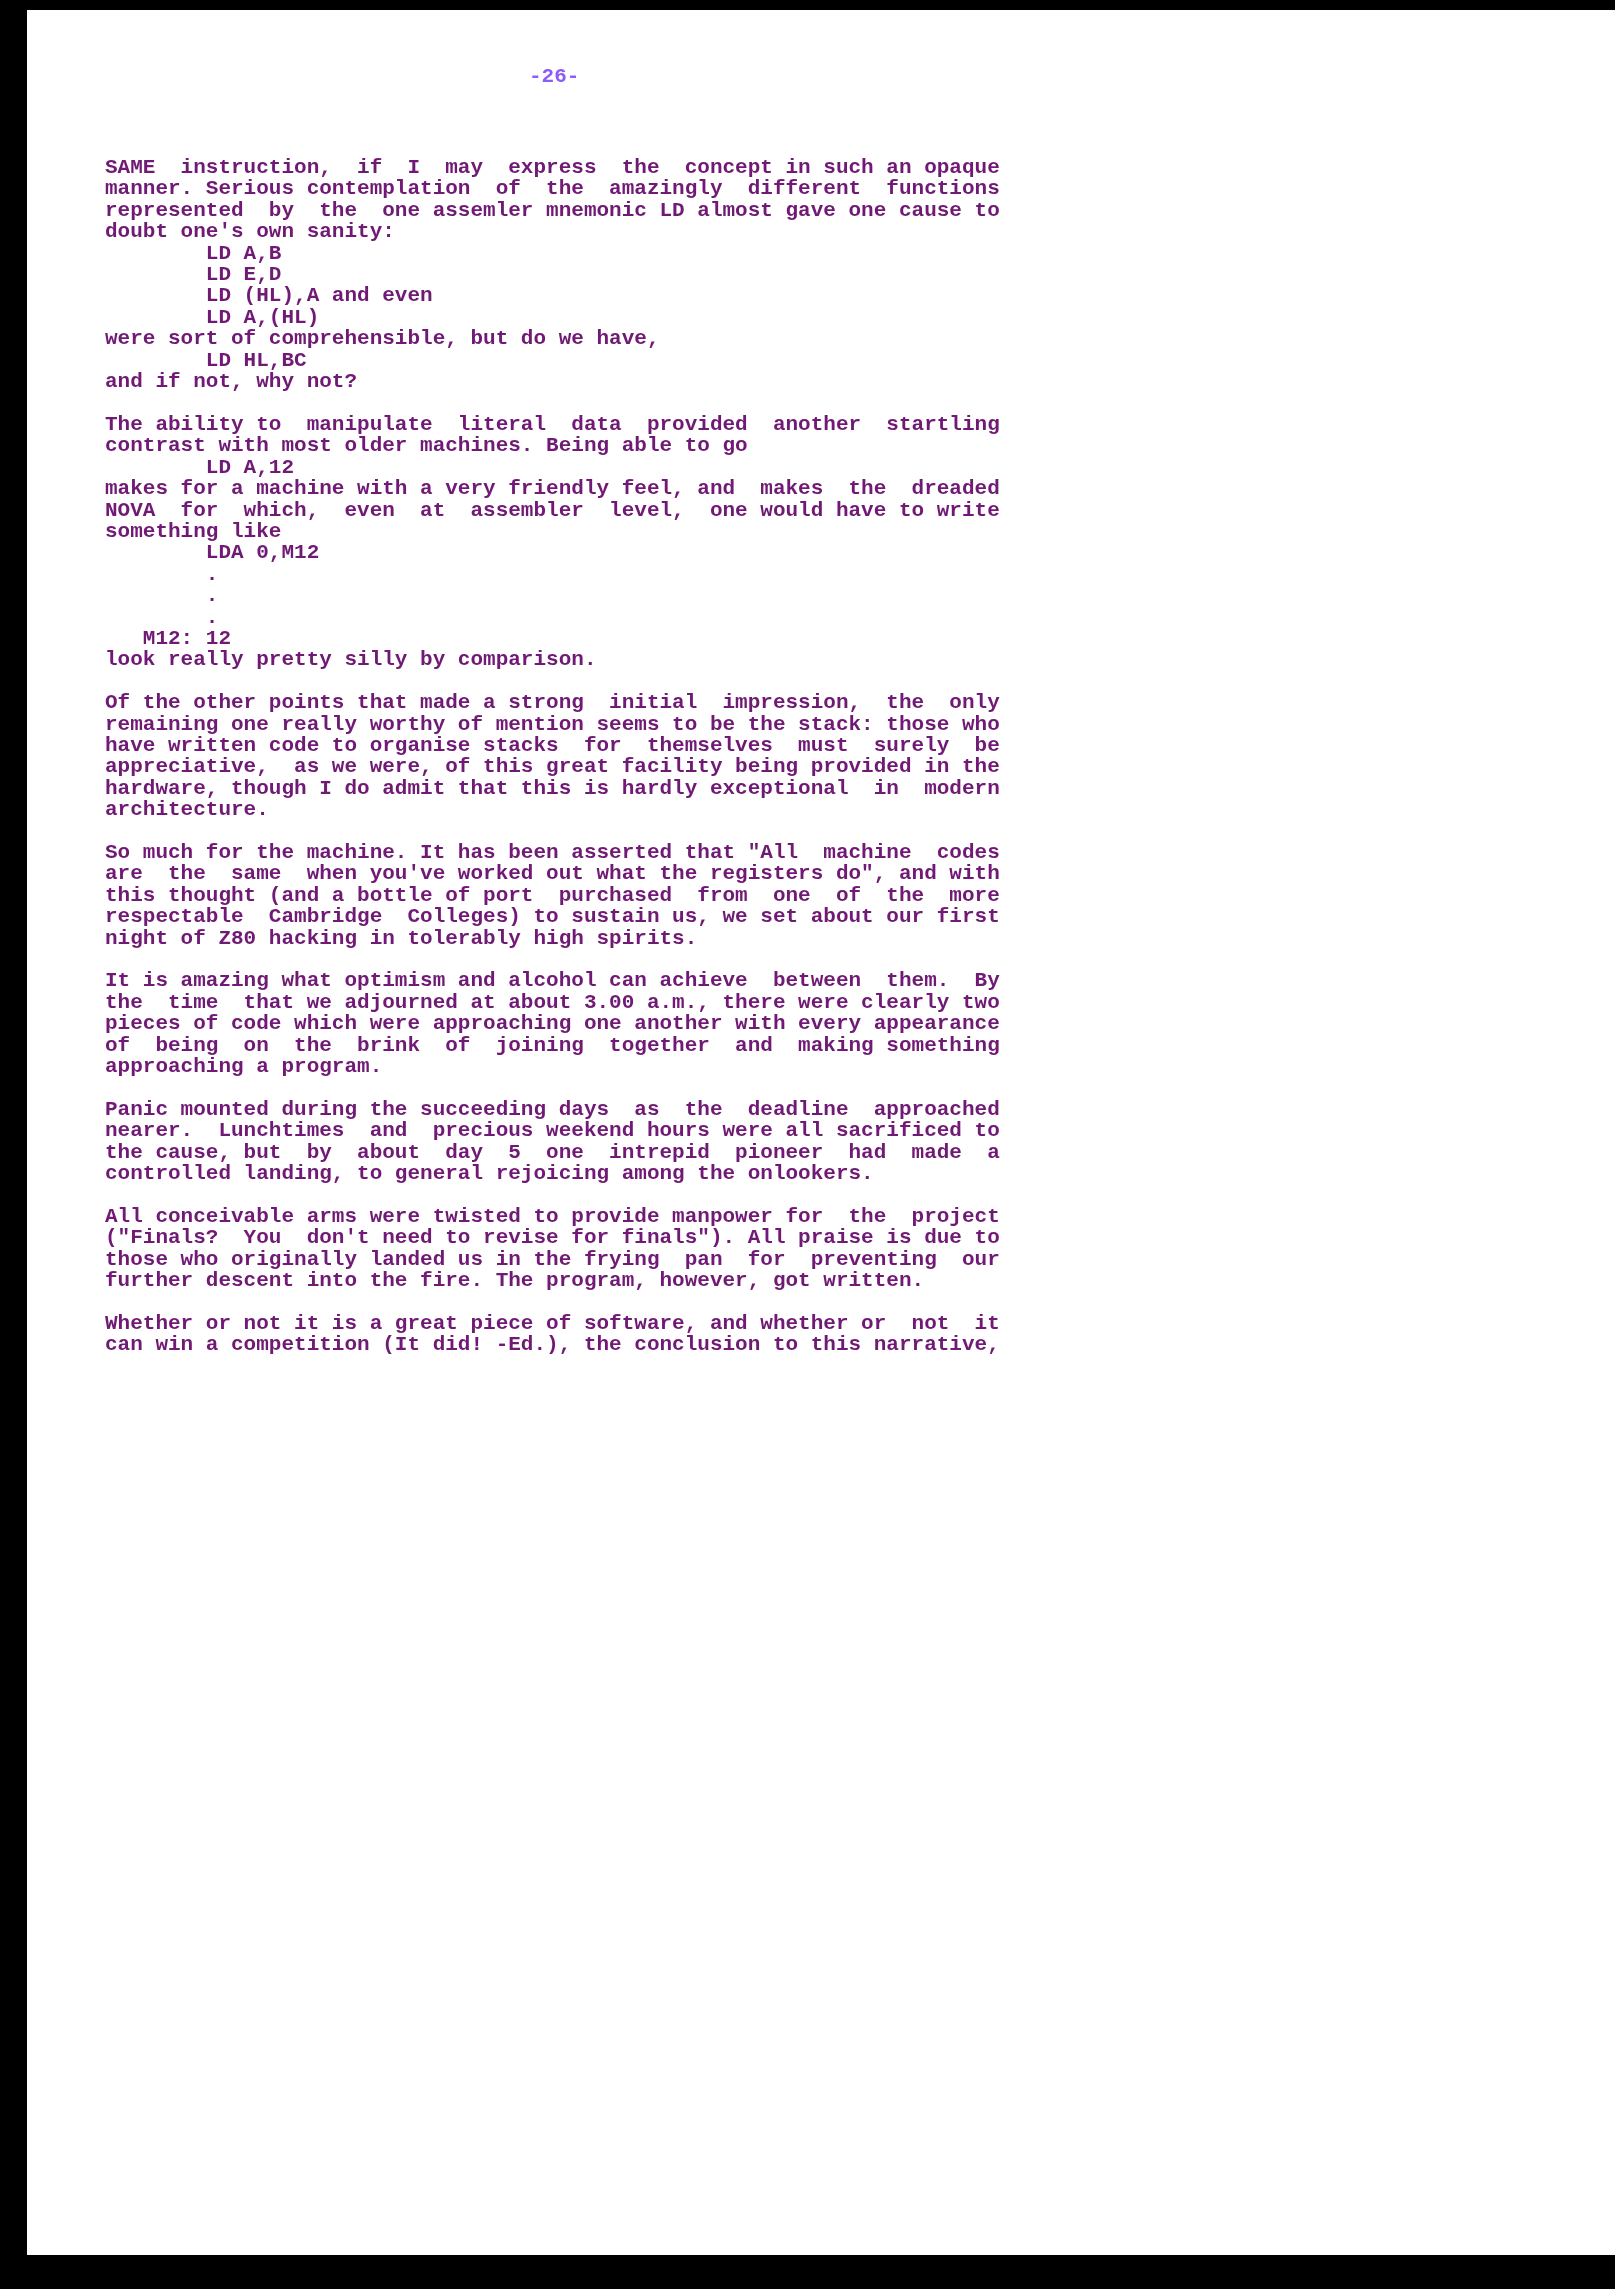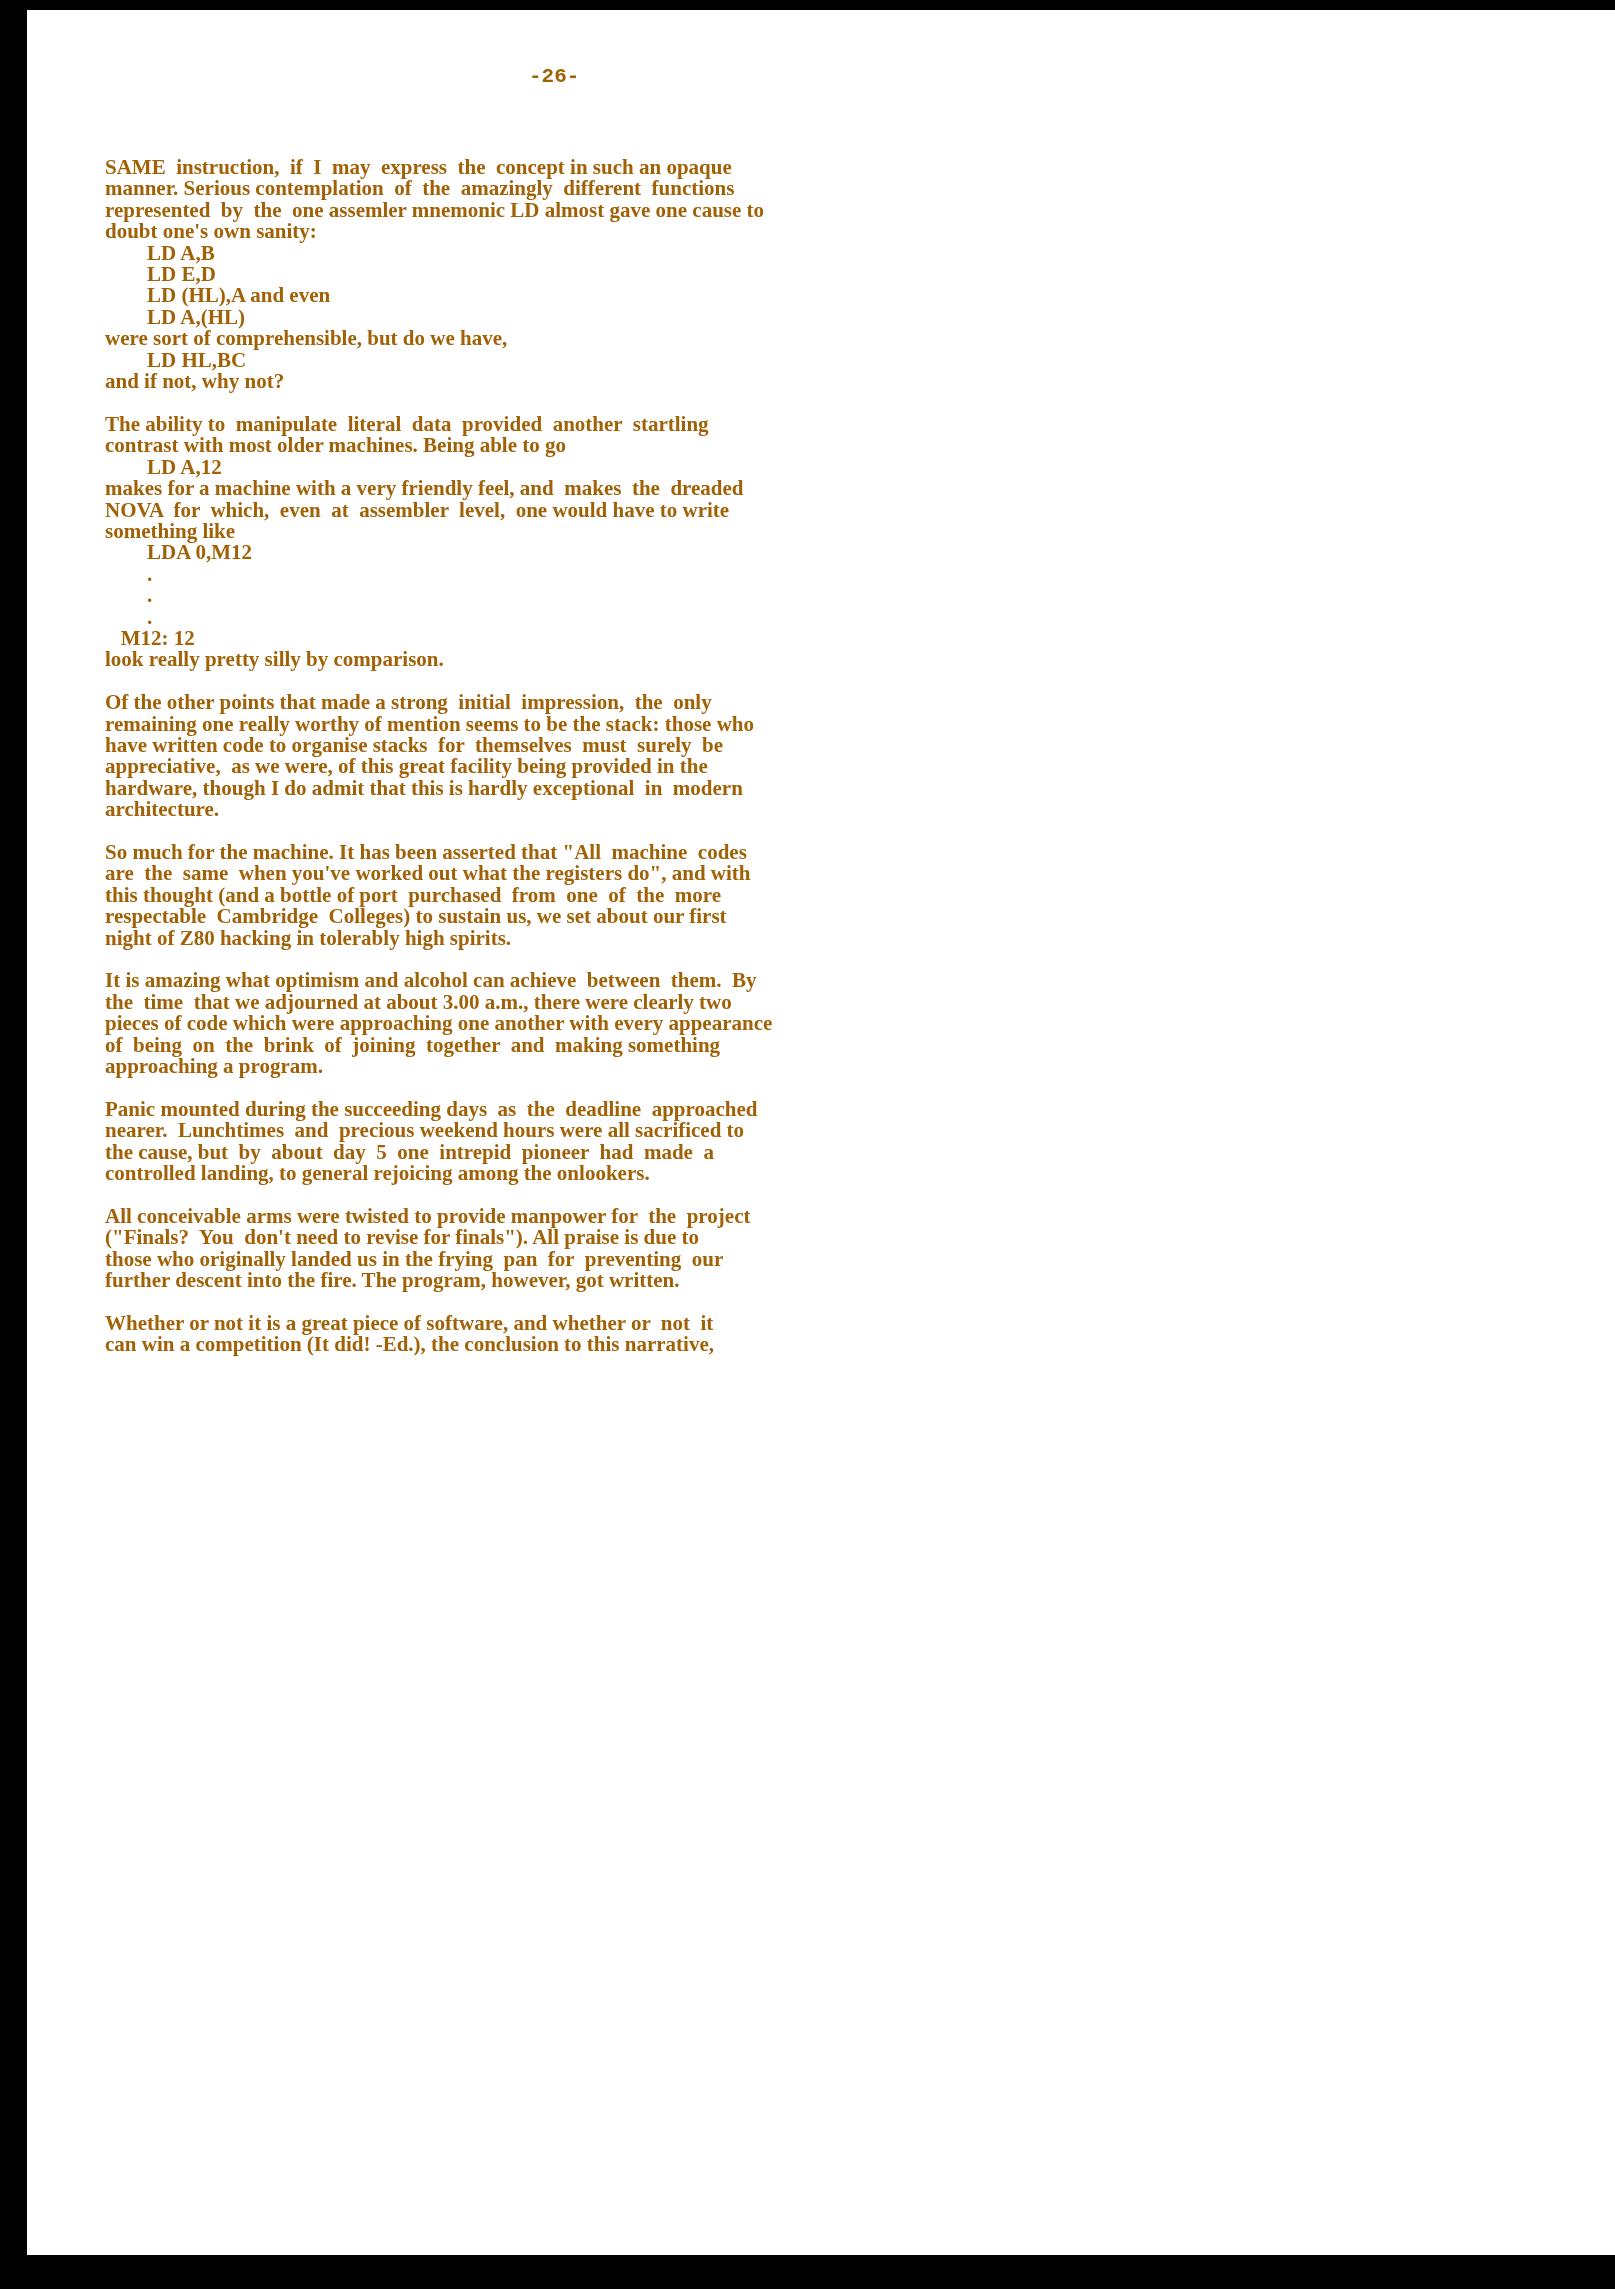--- a/index.html
+++ b/index.html
@@ -21,33 +21,33 @@
   }
   .scan-edge-left   { left: 0; top: 0; width: 26.5px; height: 2290px; }
   .scan-edge-top    { left: 0; top: 0; width: 1615px; height: 9.8px; }
   .scan-edge-bottom { left: 0; top: 2255px; width: 1615px; height: 34px; }
   .page-number {
     position: absolute;
     top: 65px;
     left: 529px;
     font-size: 21px;
     font-weight: 700;
-    color: #a16207;
+    color: #8b5cf6;
     white-space: pre;
   }
   .body-text {
     position: absolute;
     top: 157px;
     left: 105px;
     margin: 0;
-    font-family: Liberation Serif, serif;
+    font-family: Liberation Mono, monospace;
     font-size: 21px;
     line-height: 21.4px;
     font-weight: 700;
-    color: #a16207;
+    color: #701a75;
     white-space: pre;
     letter-spacing: 0;
   }
 </style>
 </head>
 <body>
 
 <div class="page">
   <div class="scan-edge scan-edge-left"></div>
   <div class="scan-edge scan-edge-top"></div>

